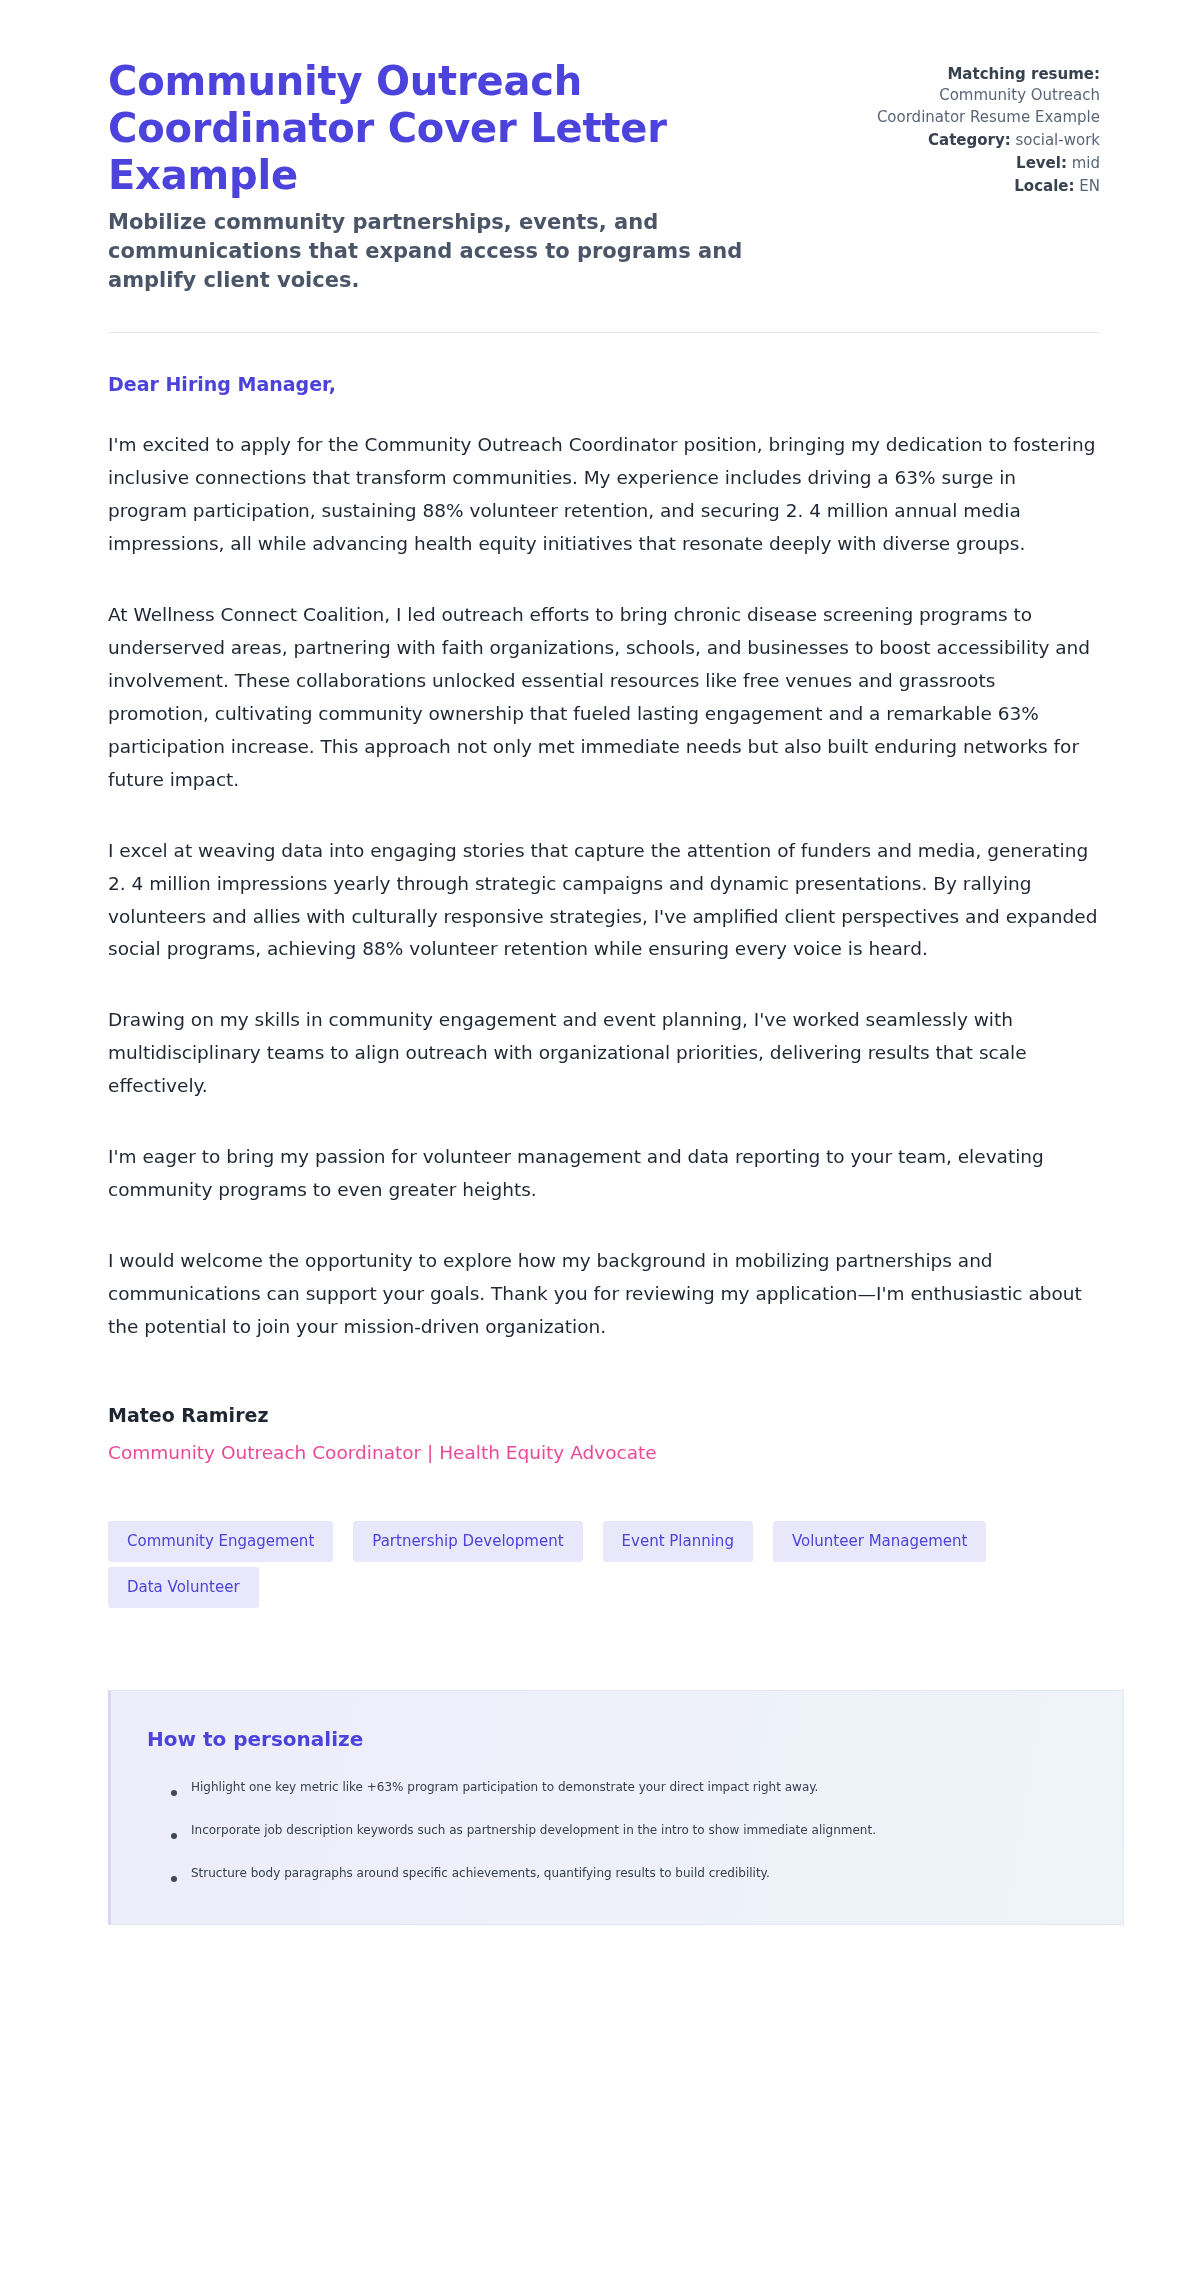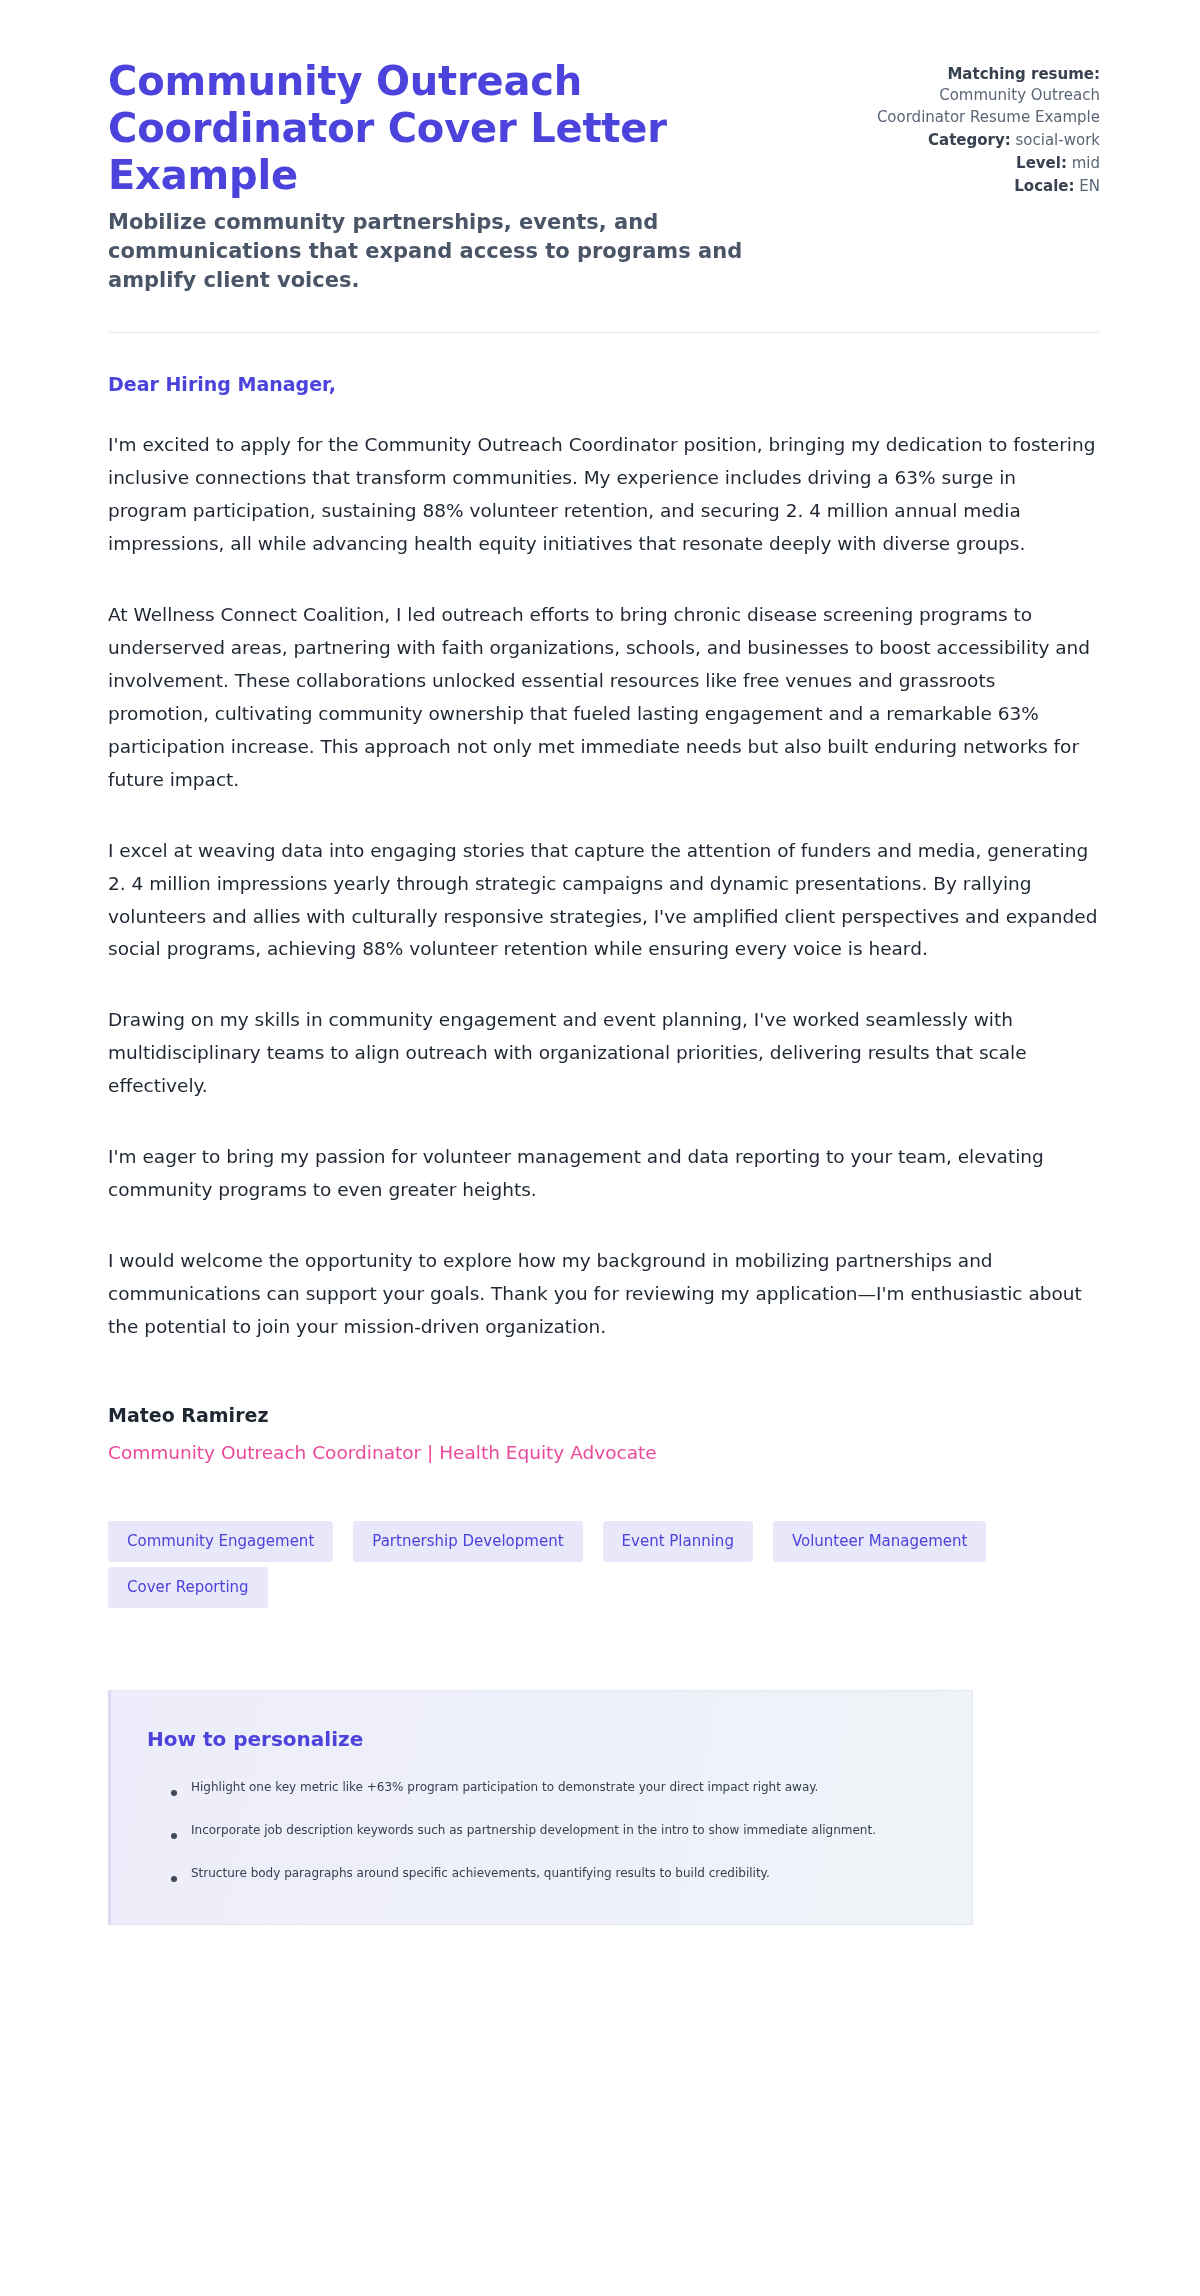--- a/index.html
+++ b/index.html
@@ -134,21 +134,21 @@
   
   .callout {
     margin-top: 82px;
     background: linear-gradient(100deg, #eeedfb 0%, #eef0fa 45%, #eef4f8 100%);
     border-left: 3px solid #d9d7f2;
     border-top: 1px solid #e4e6f3;
     border-right: 1px solid #e4e6f3;
     border-bottom: 1px solid #e4e6f3;
     padding: 36px 40px 40px 36px;
     box-sizing: border-box;
-    width: 865px;
+    width: 1016px;
   }
   .callout-title {
     margin: 0 0 26px 0;
     font-size: 20px;
     font-weight: 700;
     color: #4b43db;
   }
   .callout-list {
     margin: 0;
     padding: 0 0 0 24px;
@@ -220,21 +220,21 @@
   <div class="signature">
     <p class="sig-name">Mateo Ramirez</p>
     <p class="sig-role">Community Outreach Coordinator | Health Equity Advocate</p>
   </div>
 
   <div class="tags">
     <span class="tag">Community Engagement</span>
     <span class="tag">Partnership Development</span>
     <span class="tag">Event Planning</span>
     <span class="tag">Volunteer Management</span>
-    <span class="tag">Cover Reporting</span>
+    <span class="tag">Data Volunteer</span>
   </div>
 
   <div class="callout">
     <div class="callout-title">How to personalize</div>
     <ul class="callout-list">
       <li>Highlight one key metric like +63% program participation to demonstrate your direct impact right away.</li>
       <li>Incorporate job description keywords such as partnership development in the intro to show immediate alignment.</li>
       <li>Structure body paragraphs around specific achievements, quantifying results to build credibility.</li>
     </ul>
   </div>

